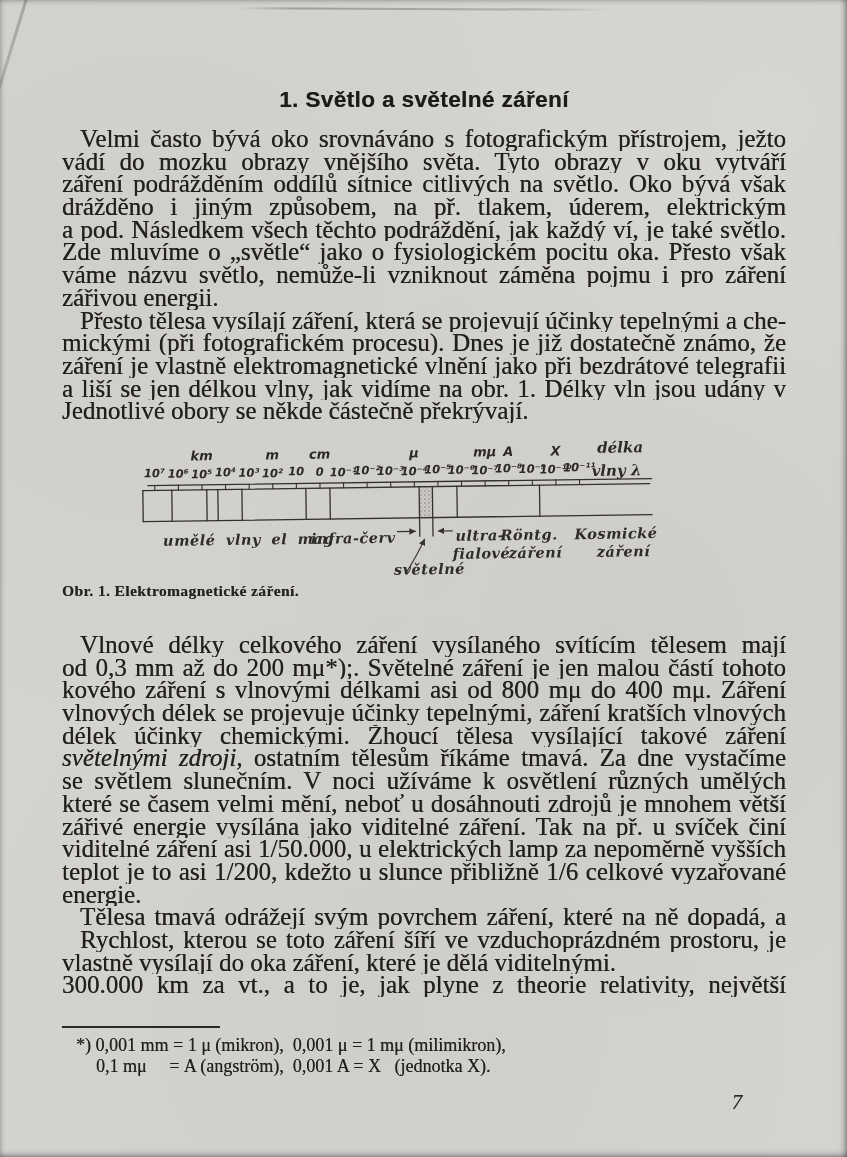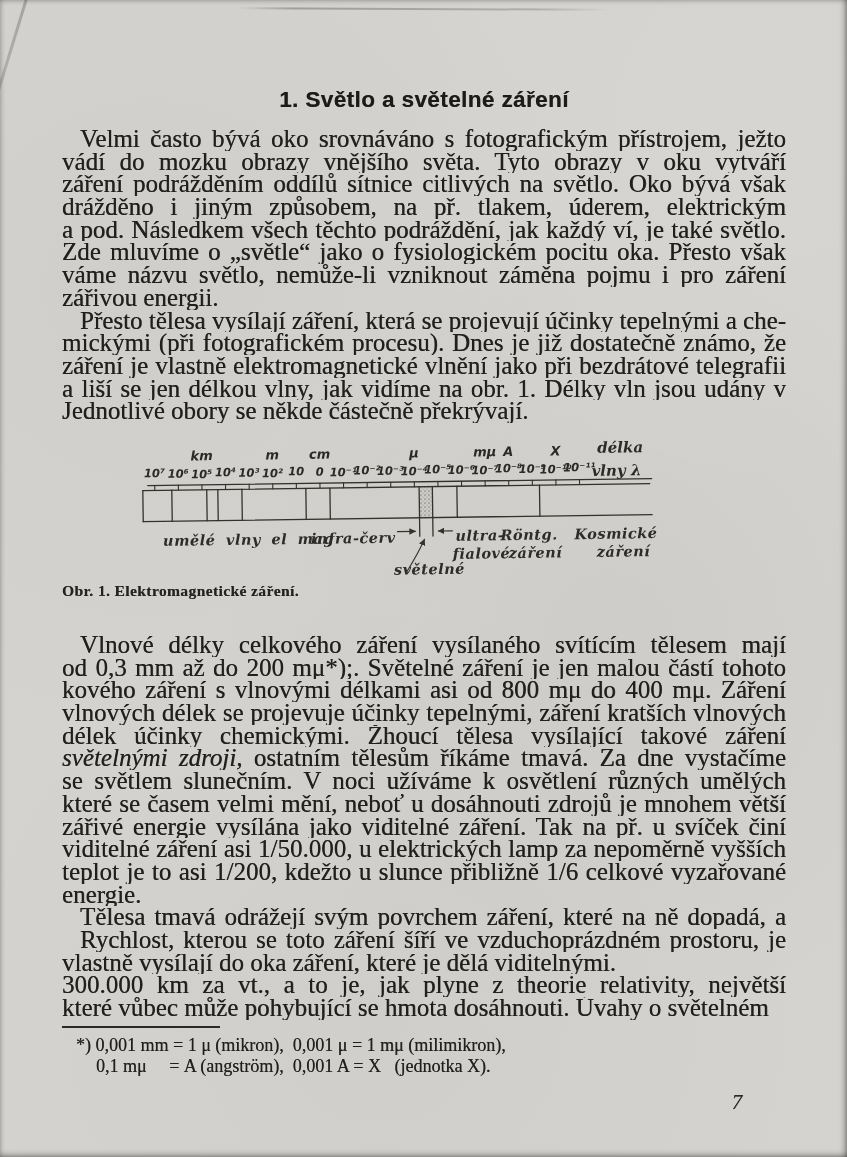--- a/index.html
+++ b/index.html
@@ -213,21 +213,20 @@
       <div class="line">se světlem slunečním. V noci užíváme k osvětlení různých umělých zdrojů,</div>
       <div class="line">které se časem velmi mění, neboť u dosáhnouti zdrojů je mnohem větší část</div>
       <div class="line">zářivé energie vysílána jako viditelné záření. Tak na př. u svíček činí</div>
       <div class="line">viditelné záření asi 1/50.000, u elektrických lamp za nepoměrně vyšších</div>
       <div class="line">teplot je to asi 1/200, kdežto u slunce přibližně 1/6 celkové vyzařované</div>
       <div class="line last">energie.</div>
       <div class="line first">Tělesa tmavá odrážejí svým povrchem záření, které na ně dopadá, a tak</div>
       <div class="line first">Rychlost, kterou se toto záření šíří ve vzduchoprázdném prostoru, je</div>
       <div class="line last">vlastně vysílají do oka záření, které je dělá viditelnými.</div>
       <div class="line">300.000 km za vt., a to je, jak plyne z theorie relativity, největší rychlost,</div>
-      <div class="line last">které vůbec může pohybující se hmota dosáhnouti. Úvahy o světelném</div>
     </div>
 
   <div class="footnote-rule"></div>
   <div class="footnote" id="footnote">
       <div class="fn-line l1">*) 0,001 mm = 1 μ (mikron),  0,001 μ = 1 mμ (milimikron),</div>
       <div class="fn-line l2">0,1 mμ     = A (angström),  0,001 A = X   (jednotka X).</div>
     </div>
 
   <div class="page-number">7</div>
 </div>

